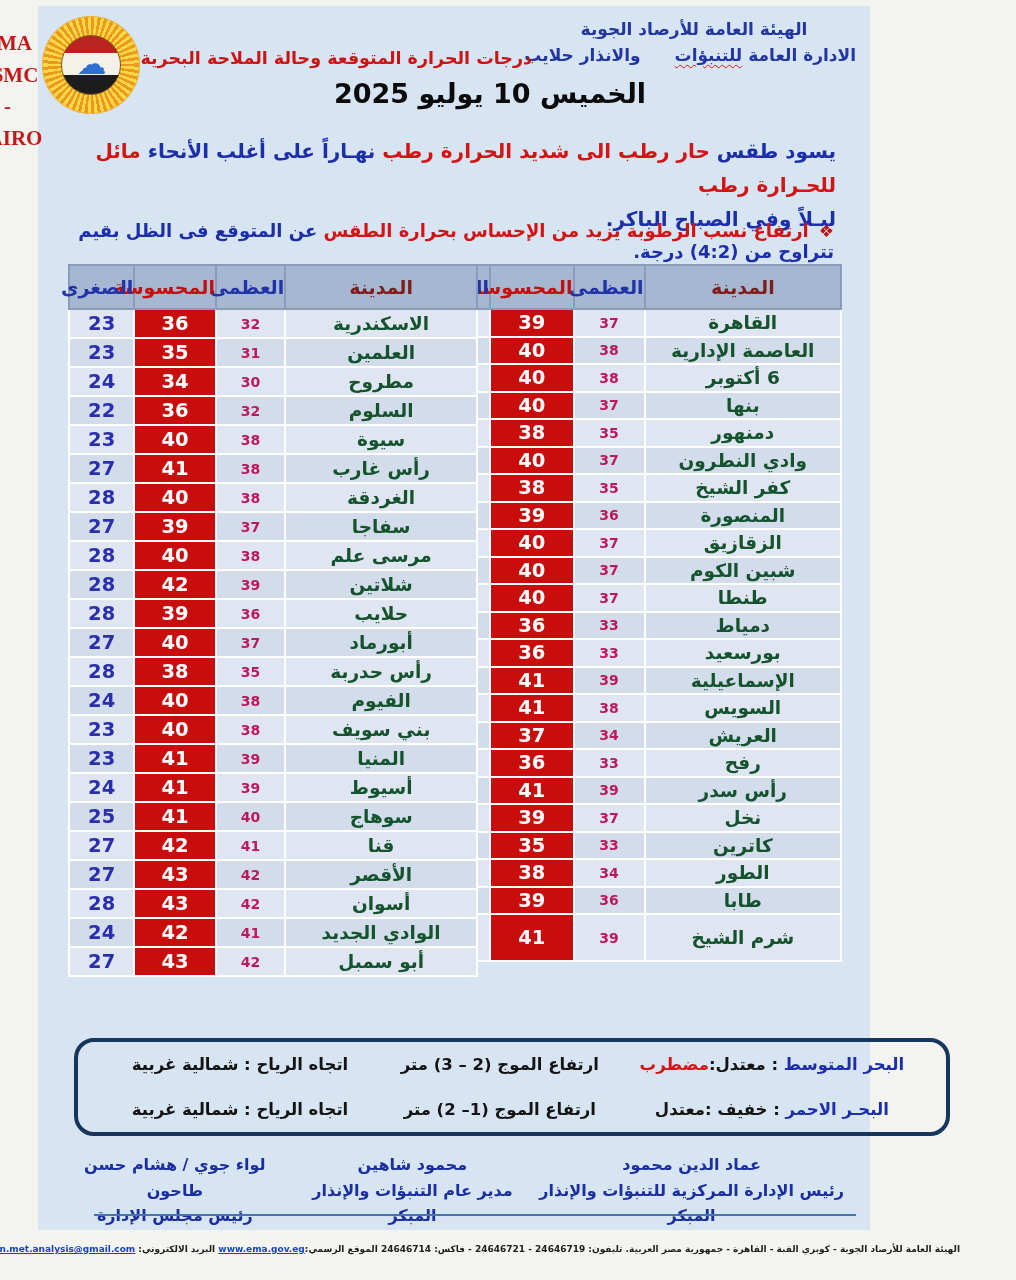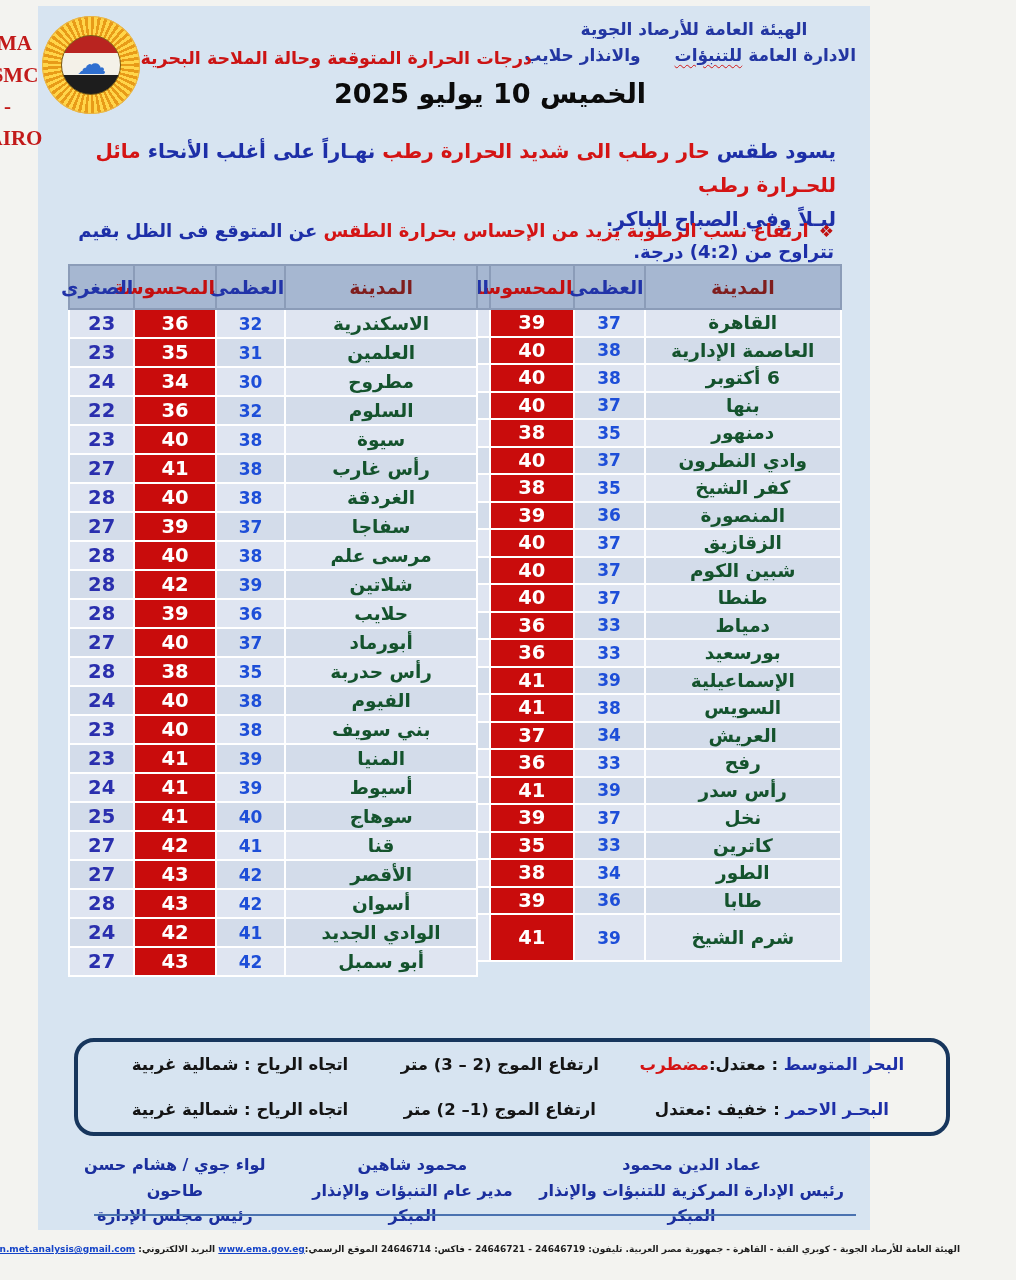--- a/index.html
+++ b/index.html
@@ -52,21 +52,21 @@
   .temp-table th { background:#a6b7d1; height:44px; font-size:19px; border:2px solid #8b9cb8; }
   .temp-table th.h-city { color:#7f1d1d; }
   .temp-table th.h-max  { color:#2133a8; }
   .temp-table th.h-felt { color:#c40f0f; }
   .temp-table th.h-min  { color:#2133a8; }
   .temp-table td { text-align:center; font-weight:bold; border:2px solid #ffffff; padding:0; }
   #table-left  tbody td { height:29px; }
   #table-right tbody td { height:27.5px; }
   #table-right tbody tr:last-child td { height:47px;margin-top:29px; }
   .c-city { color:#14532d; font-size:18.5px; }
-  .c-max  { color:#1d4ed8; font-size:17px; }
+  .c-max  { color:#be185d; font-size:14px; }
   .c-felt { background:#c90c0c !important; color:#ffffff; font-size:19.5px; }
   .c-min  { color:#2a2fae; font-size:19.5px; }
   .temp-table tbody tr:nth-child(odd)  td { background:#dfe5f1; }
   .temp-table tbody tr:nth-child(even) td { background:#d3dcea; }
   .temp-table col.w-city { width:47%; } .temp-table col.w-max { width:17%; }
   .temp-table col.w-felt { width:20%; } .temp-table col.w-min { width:16%; }
 
   
   .sea {
     position:absolute; top:1032px; left:36px; width:876px; height:98px;

